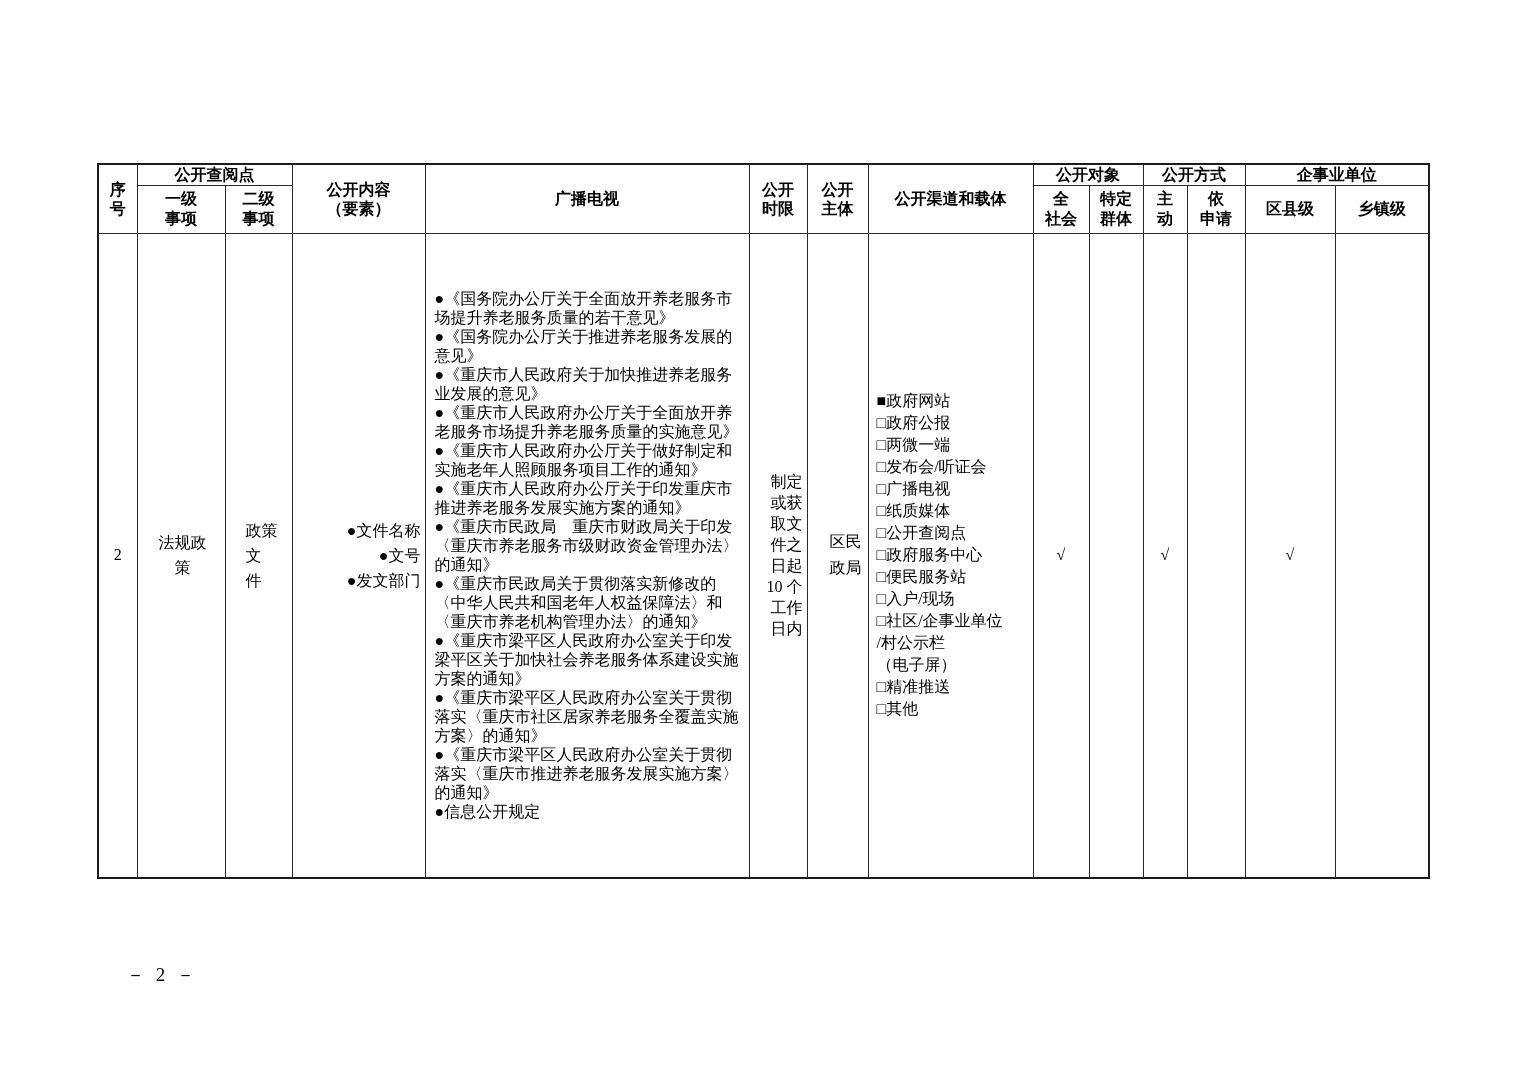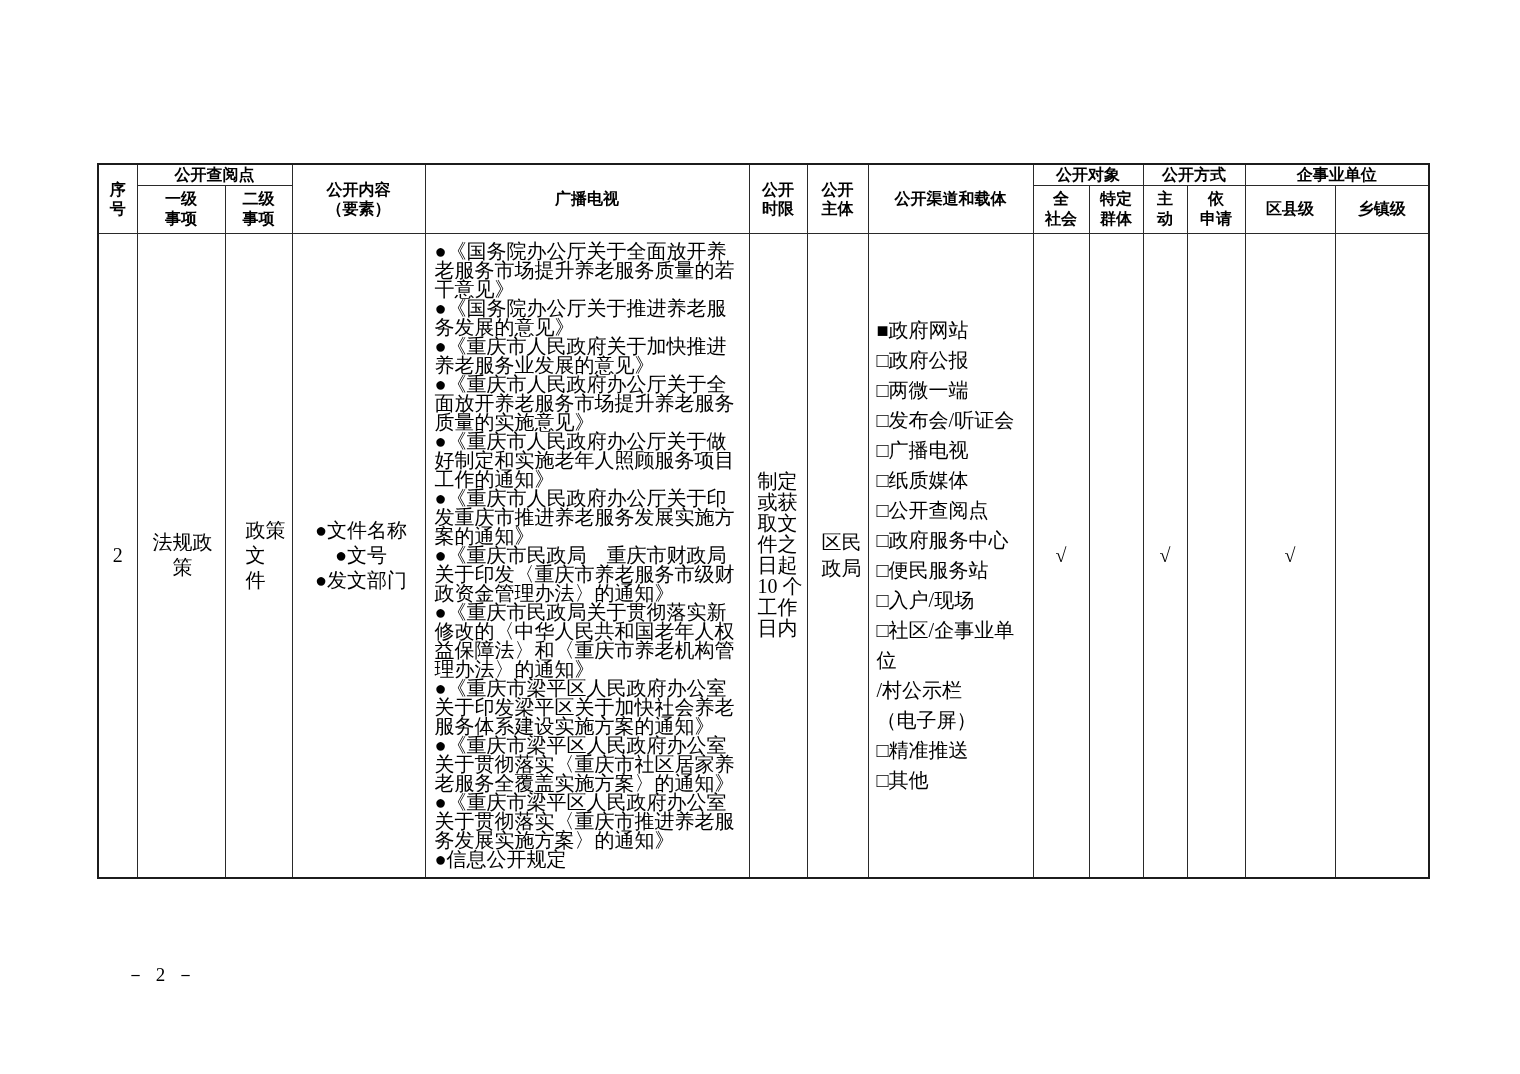--- a/index.html
+++ b/index.html
@@ -24,30 +24,30 @@
   }
   .doc thead th {
     font-weight:bold;
     font-size:16px; line-height:20px;
     text-align:center; padding:0 2px;
   }
   .doc thead tr.hr1 { height:21px; }
   .doc thead tr.hr1 th { line-height:19px; }
   .doc thead tr.hr2 { height:48px; }
   .doc tbody tr { height:645px; }
-  .doc tbody td { font-size:20px; }
+  .doc tbody td { font-size:16px; }
 
   .c-serial   { text-align:center; font-size:17px; }
   .c-l1       { text-align:center; padding:0 12px 0 15px; line-height:25px; }
   .c-l2       { text-align:left; padding:0 6px 0 20px;  line-height:25px; }
-  .c-content  { text-align:center; padding:0 4px 0 9px;  line-height:25px; }
+  .c-content  { text-align:right; padding:0 4px 0 9px;  line-height:25px; }
   .c-basis    { text-align:left; padding:0 6px 0 9px;  line-height:19px; }
-  .c-limit    { text-align:left; padding:0 4px 0 8px;  line-height:21px; }
+  .c-limit    { text-align:right; padding:0 4px 0 8px;  line-height:21px; }
   .c-subject  { text-align:right; padding:0 6px 0 11px; line-height:26px; }
-  .c-channels { text-align:left; padding:0 3px 0 8px;  line-height:30px; }
+  .c-channels { text-align:left; padding:0 3px 0 8px;  line-height:22px; }
   .c-mark     { text-align:center; font-size:16px; }
 
   .page-number {
     position:absolute; left:126px; top:962px;
     font-size:19px; letter-spacing:3px; white-space:pre;
   }
 </style>
 </head>
 <body>
 

